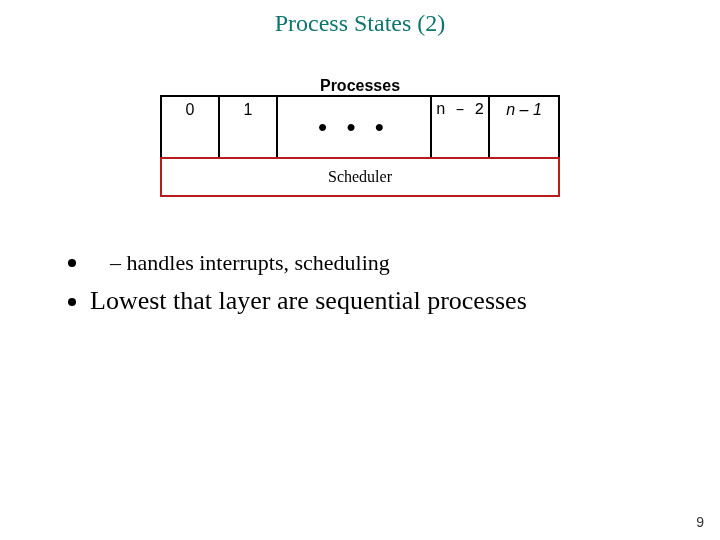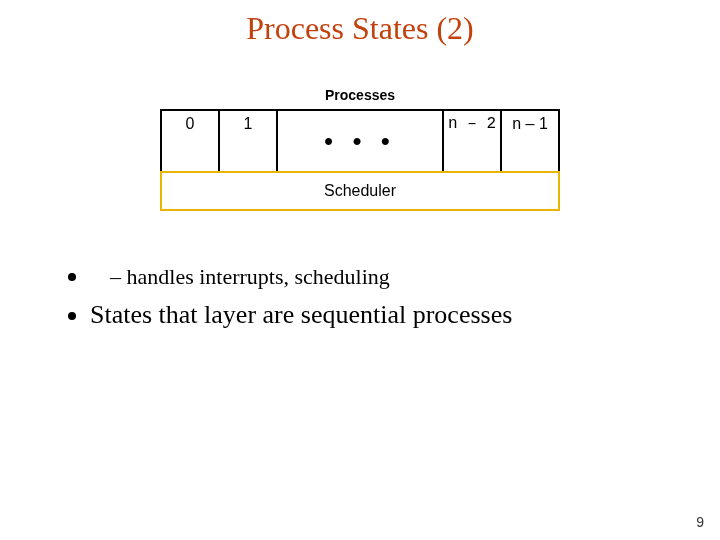--- a/index.html
+++ b/index.html
@@ -7,35 +7,34 @@
     padding: 0;
     width: 720px;
     height: 540px;
     background: #fff;
     font-family: "Times New Roman", Times, serif;
     color: #000;
     position: relative;
   }
   .title {
     text-align: center;
-    font-size: 32px;
-    color: #c2410c;
+    font-size: 24px;
+    color: #0f766e;
     margin-top: 10px;
     font-weight: normal;
   }
   .diagram {
     margin: 40px auto 0 auto;
     width: 400px;
   }
   .proc-label {
     text-align: center;
     font-family: Arial, Helvetica, sans-serif;
     font-weight: bold;
-    font-size: 14px;
-    margin-bottom: 6px;
+    font-size: 16px;
   }
   .boxes {
     display: flex;
     height: 60px;
     border: 2px solid #000;
     border-bottom: none;
   }
   .box {
     border-right: 2px solid #000;
     display: flex;
@@ -52,28 +51,28 @@
     flex: 1;
     display: flex;
     align-items: center;
     justify-content: center;
     font-size: 26px;
     font-family: Arial, Helvetica, sans-serif;
     border-right: 2px solid #000;
     letter-spacing: 6px;
   }
   .wn2 { width: 56px; white-space: nowrap; font-family: Liberation Mono, monospace; }
-  .wn1 { width: 56px; white-space: nowrap; }
+  .wn1 { width: 68px; white-space: nowrap; font-style: italic; }
   .sched-box {
-    border: 2px solid #eab308;
+    border: 2px solid #b91c1c;
     height: 36px;
     display: flex;
     align-items: center;
     justify-content: center;
-    font-family: Liberation Sans, sans-serif;
+    font-family: Liberation Serif, serif;
     font-size: 16px;
   }
   .bullets {
     margin: 50px 50px 0 60px;
     font-size: 26px;
   }
   ul.top {
     list-style: disc;
     padding-left: 30px;
     margin: 0;
@@ -116,17 +115,17 @@
   <div class="sched-box">Scheduler</div>
 </div>
 
 <div class="bullets">
   <ul class="top">
     <li>
       <ul class="sub">
         <li>handles interrupts, scheduling</li>
       </ul>
     </li>
-    <li>States that layer are sequential processes</li>
+    <li>Lowest that layer are sequential processes</li>
   </ul>
 </div>
 
 <div class="page-num">9</div>
 
 </body></html>

